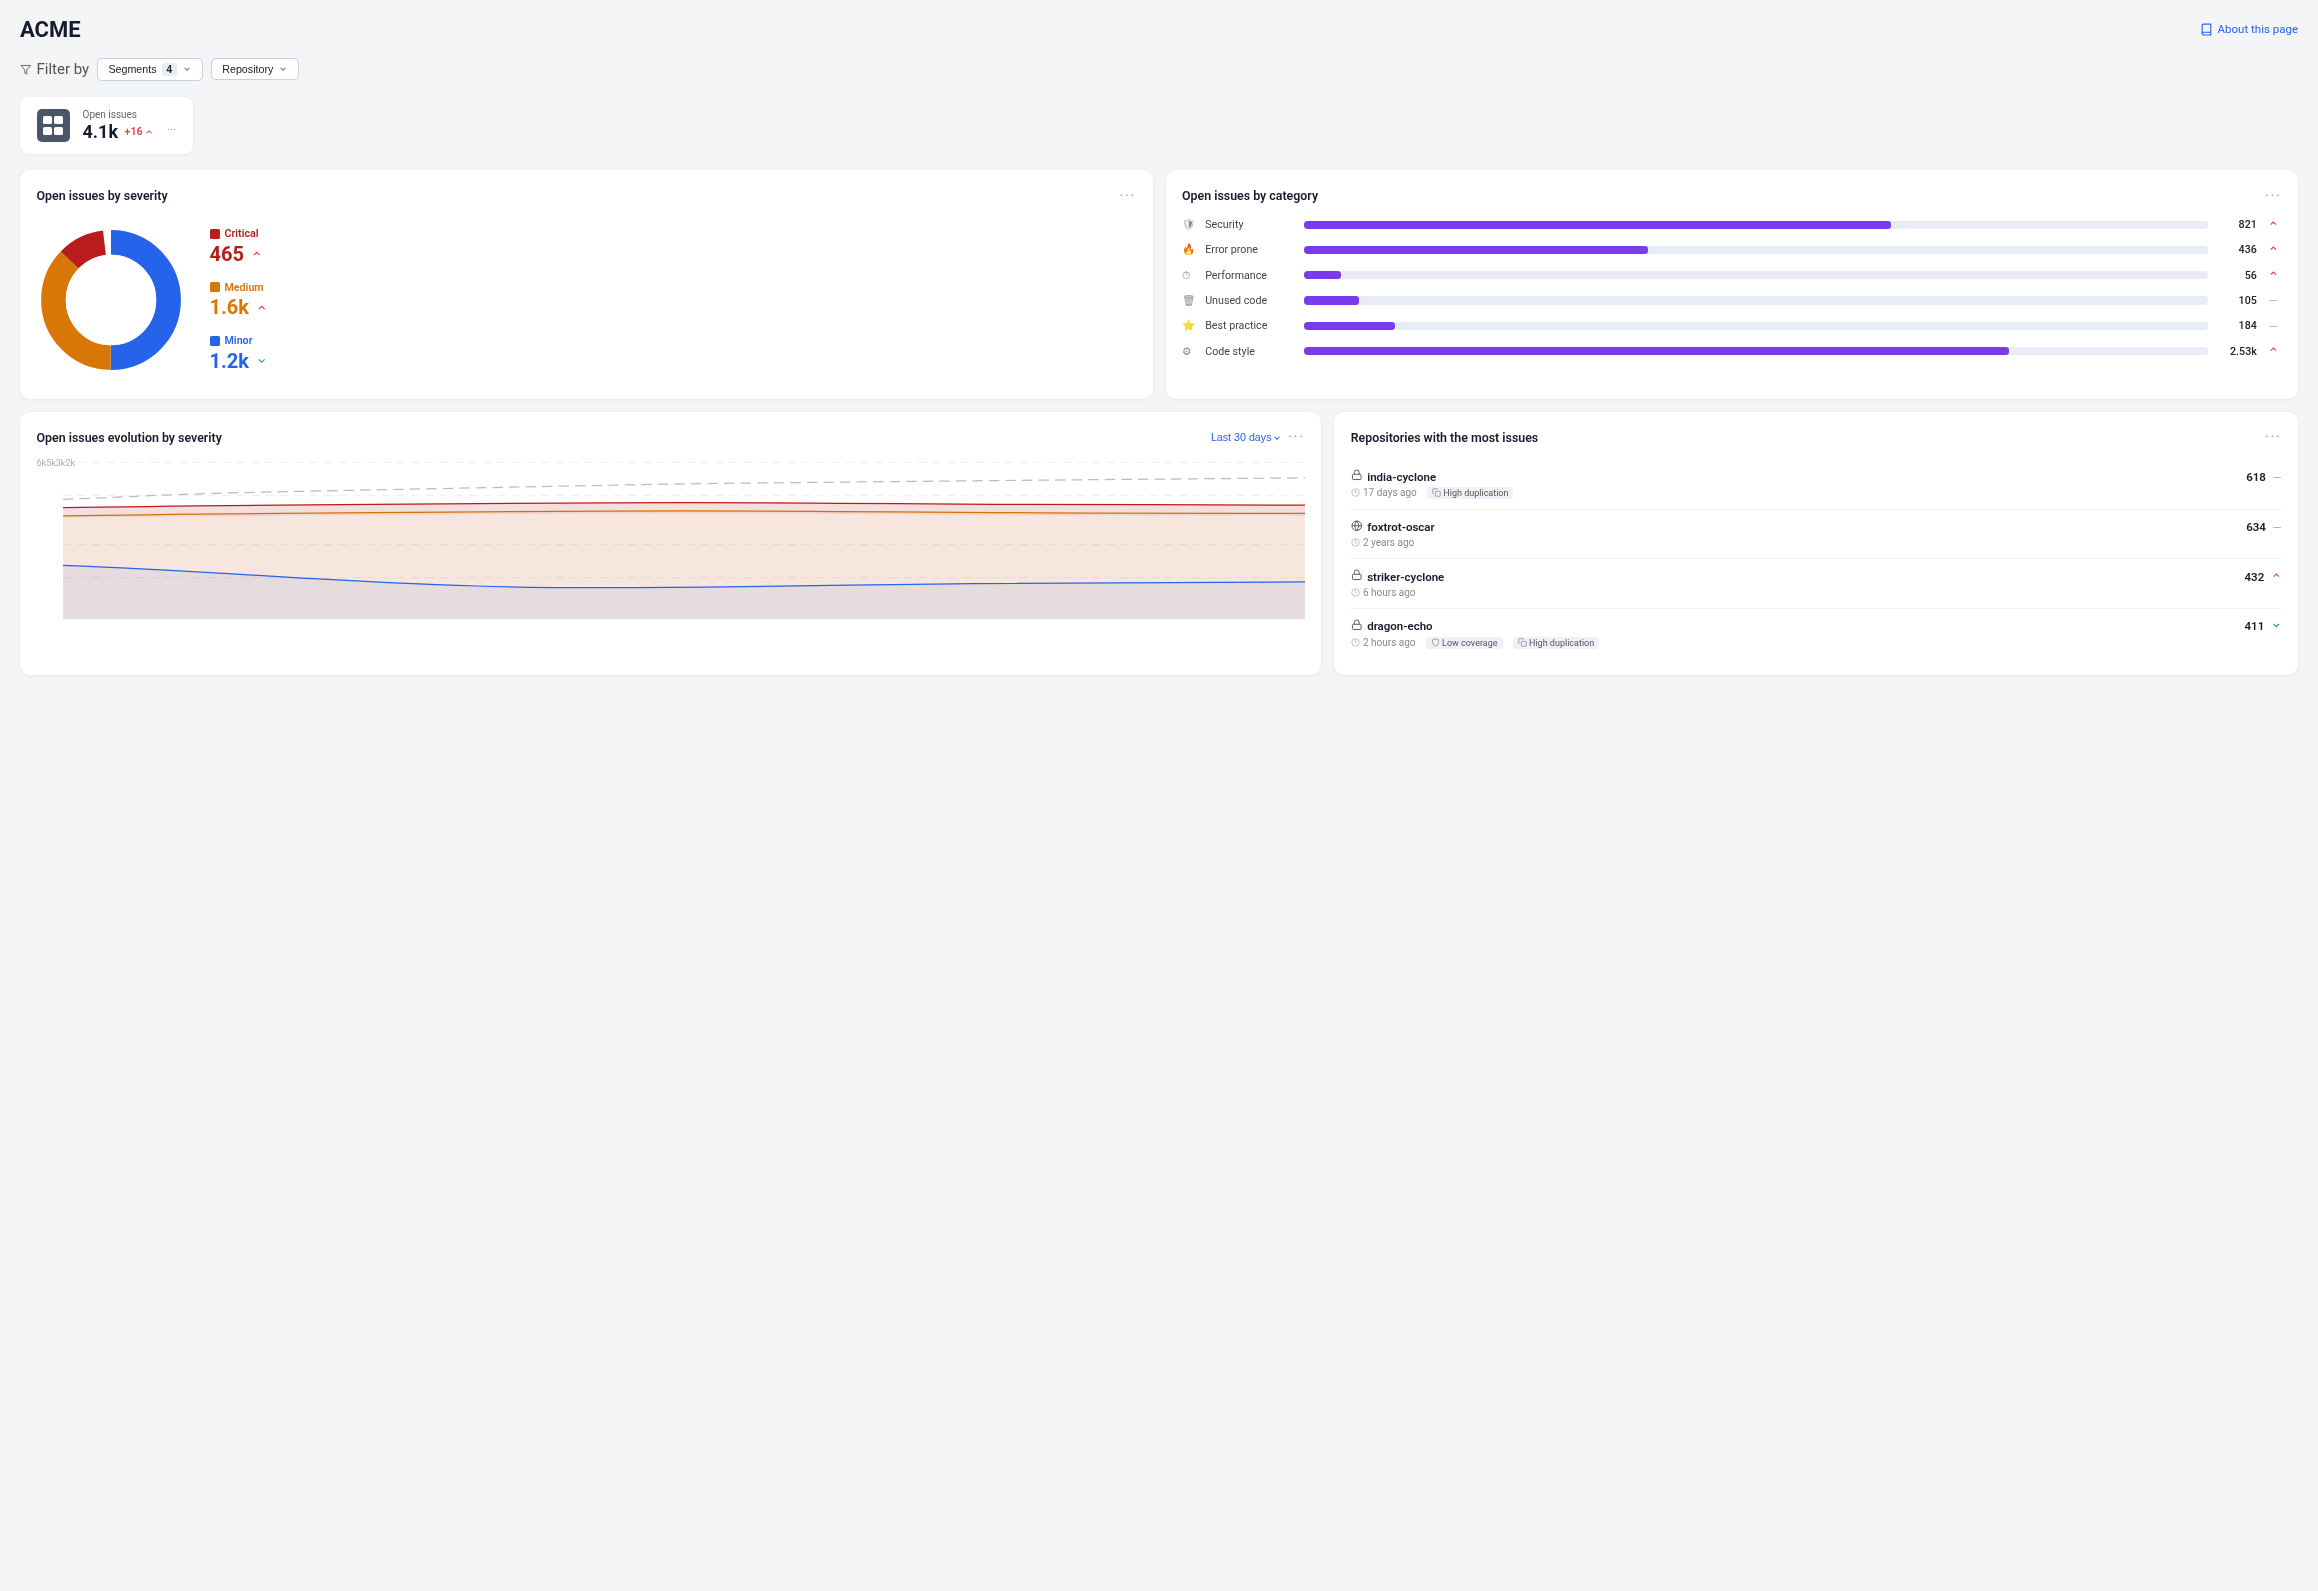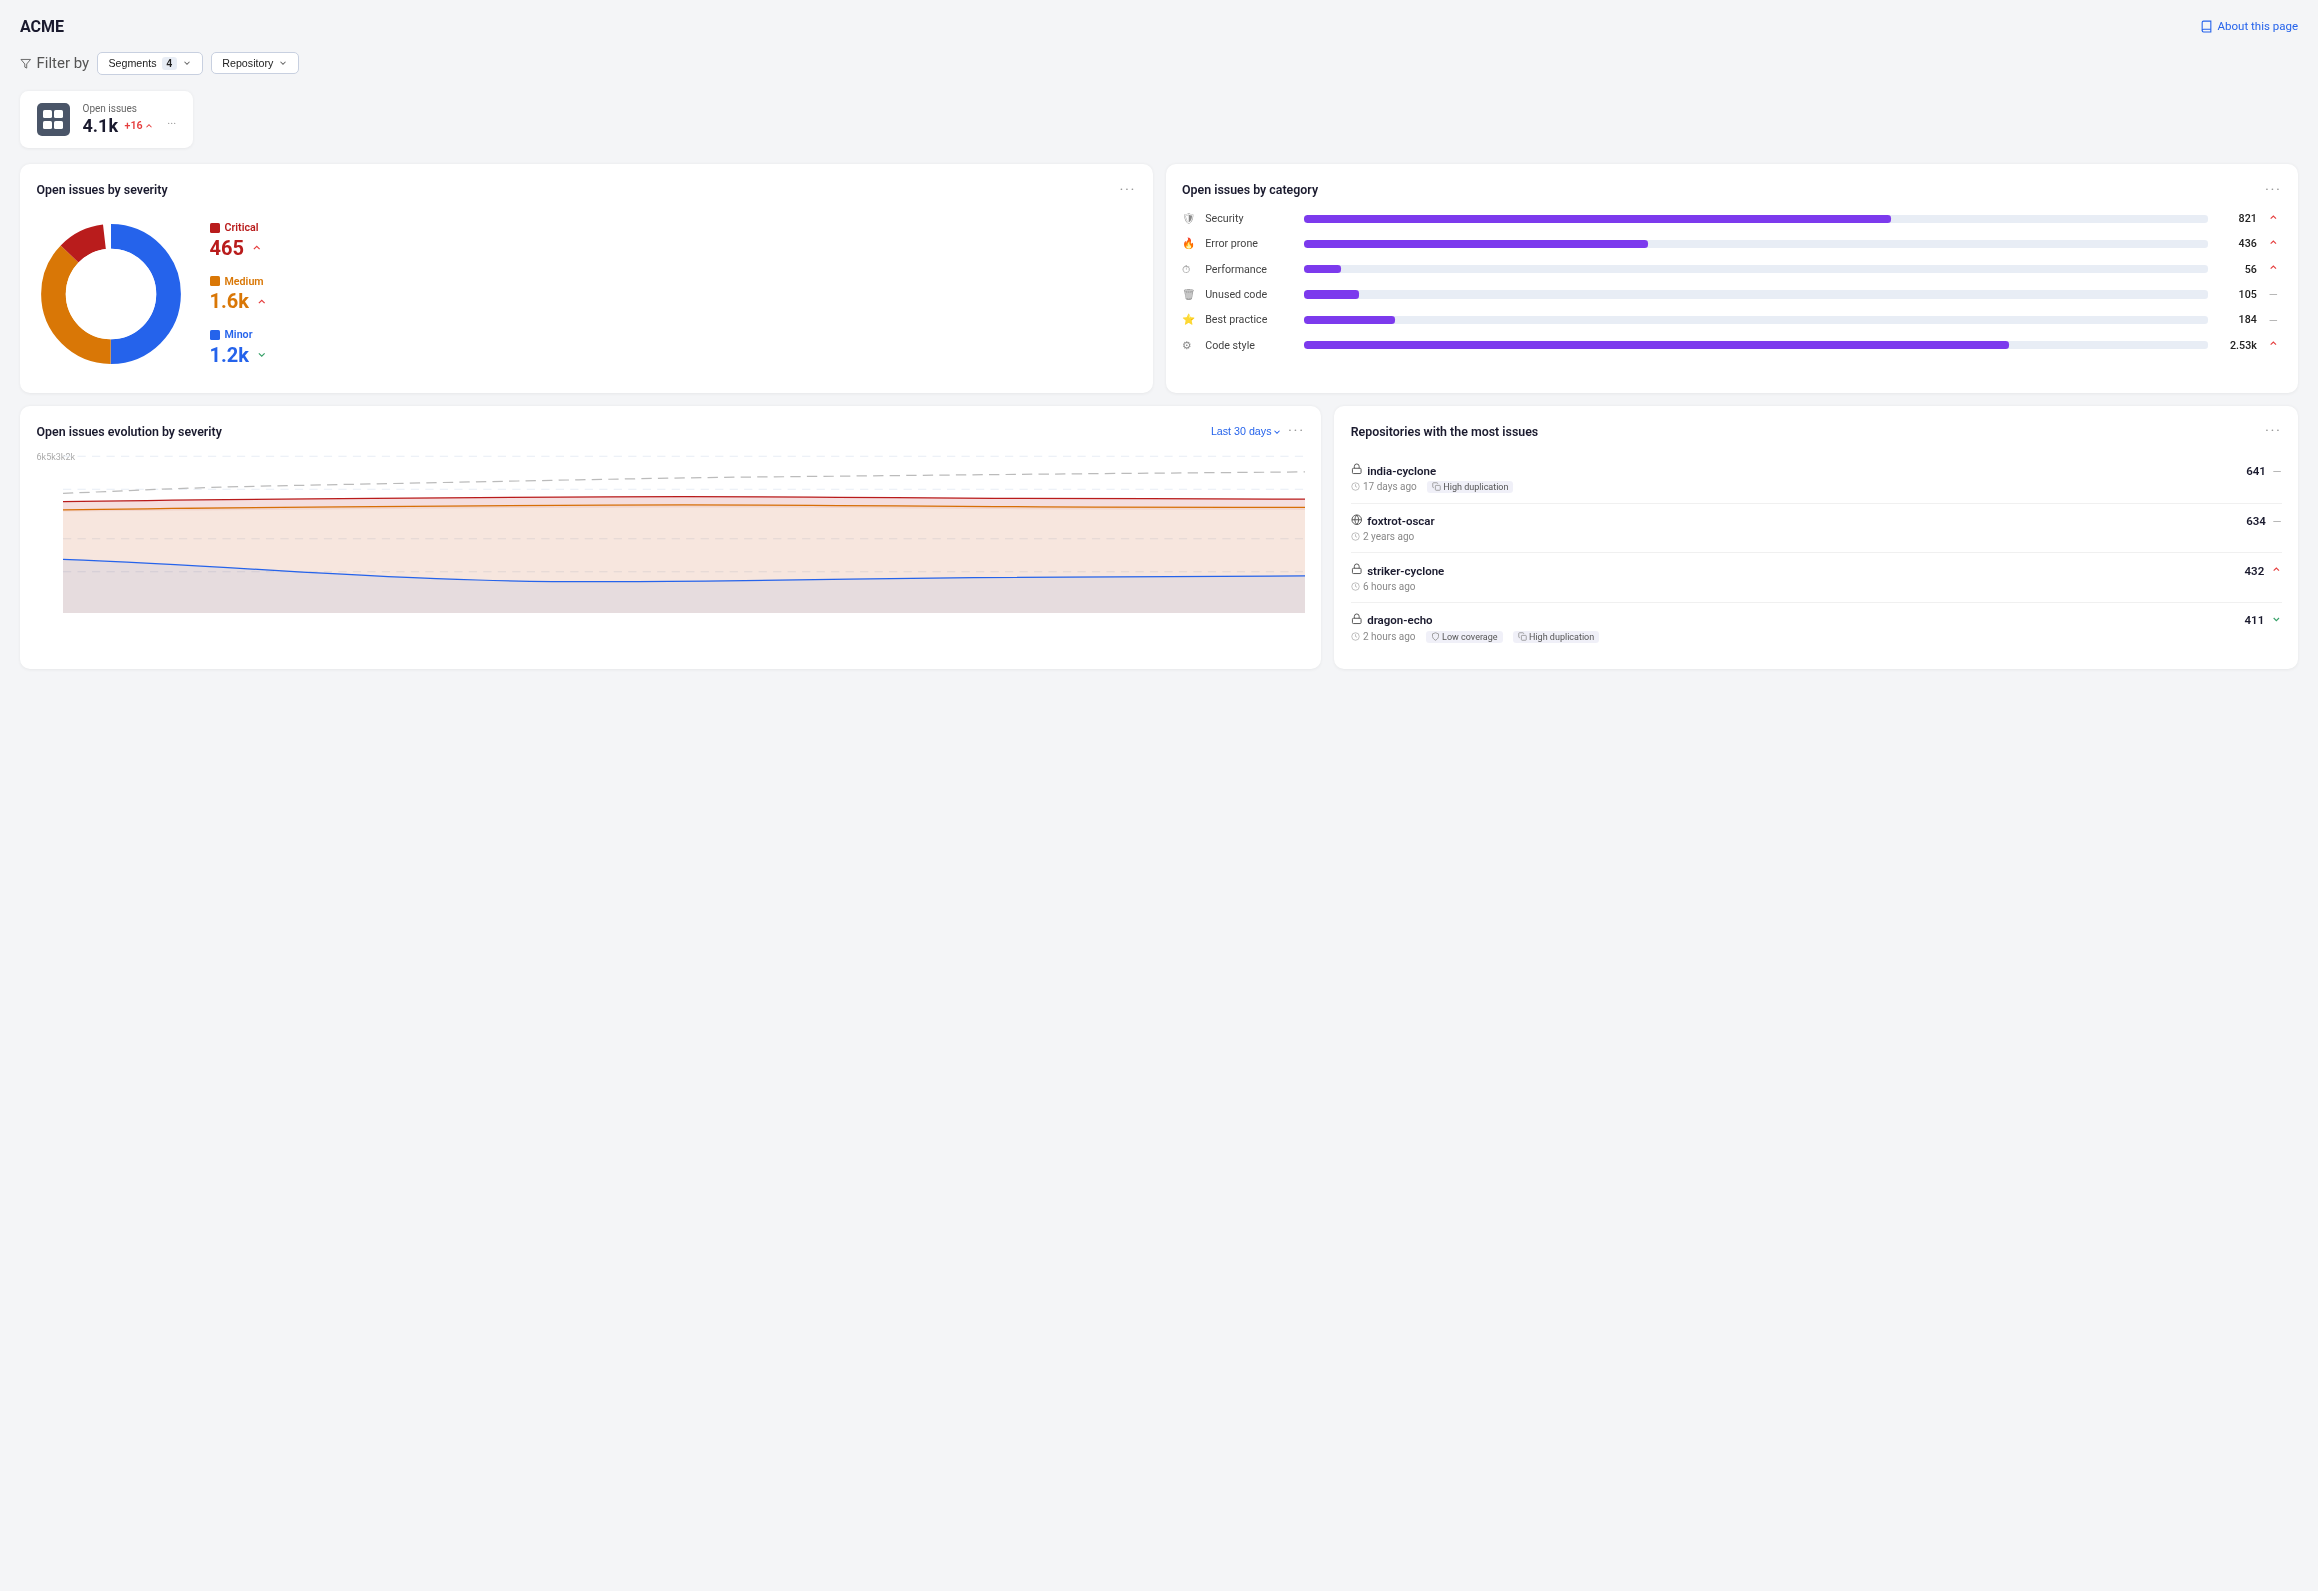--- a/index.html
+++ b/index.html
@@ -14,21 +14,21 @@
       min-height: 100vh;
       padding: 16.5px 20px;
     }
     .header {
       display: flex;
       justify-content: space-between;
       align-items: center;
       margin-bottom: 16.5px;
     }
     .app-title {
-      font-size: 16px;
+      font-size: 22px;
       font-weight: 700;
       color: #1a1a2e;
     }
     .about-link {
       display: flex;
       align-items: center;
       gap: 5px;
       color: #2563eb;
       font-size: 11.5px;
       cursor: pointer;
@@ -428,21 +428,21 @@
           <div class="repo-item">
     <div class="repo-name-row">
       <span class="repo-name">
         <span><svg width="11.5" height="11.5" viewBox="0 0 24 24" fill="none" stroke="#555" stroke-width="2">
                     <rect x="3" y="11" width="18" height="11" rx="2"></rect>
                     <path d="M7 11V7a5 5 0 0 1 10 0v4"></path>
                   </svg></span>
         india-cyclone
       </span>
       <div class="repo-count-row">
-        <span class="repo-count">641</span>
+        <span class="repo-count">618</span>
         <span><span style="color:#aaa;font-size:11.5px;line-height:1;">—</span></span>
       </div>
     </div>
     <div class="repo-meta">
       <span class="repo-meta-item"><svg width="9" height="9" viewBox="0 0 24 24" fill="none" stroke="#aaa" stroke-width="2">
                   <circle cx="12" cy="12" r="10"></circle>
                   <polyline points="12 6 12 12 16 14"></polyline>
                 </svg> 17 days ago</span>
       <span class="tag"><svg width="9" height="9" viewBox="0 0 24 24" fill="none" stroke="#888" stroke-width="2">
                   <rect x="9" y="9" width="13" height="13" rx="2"></rect>

